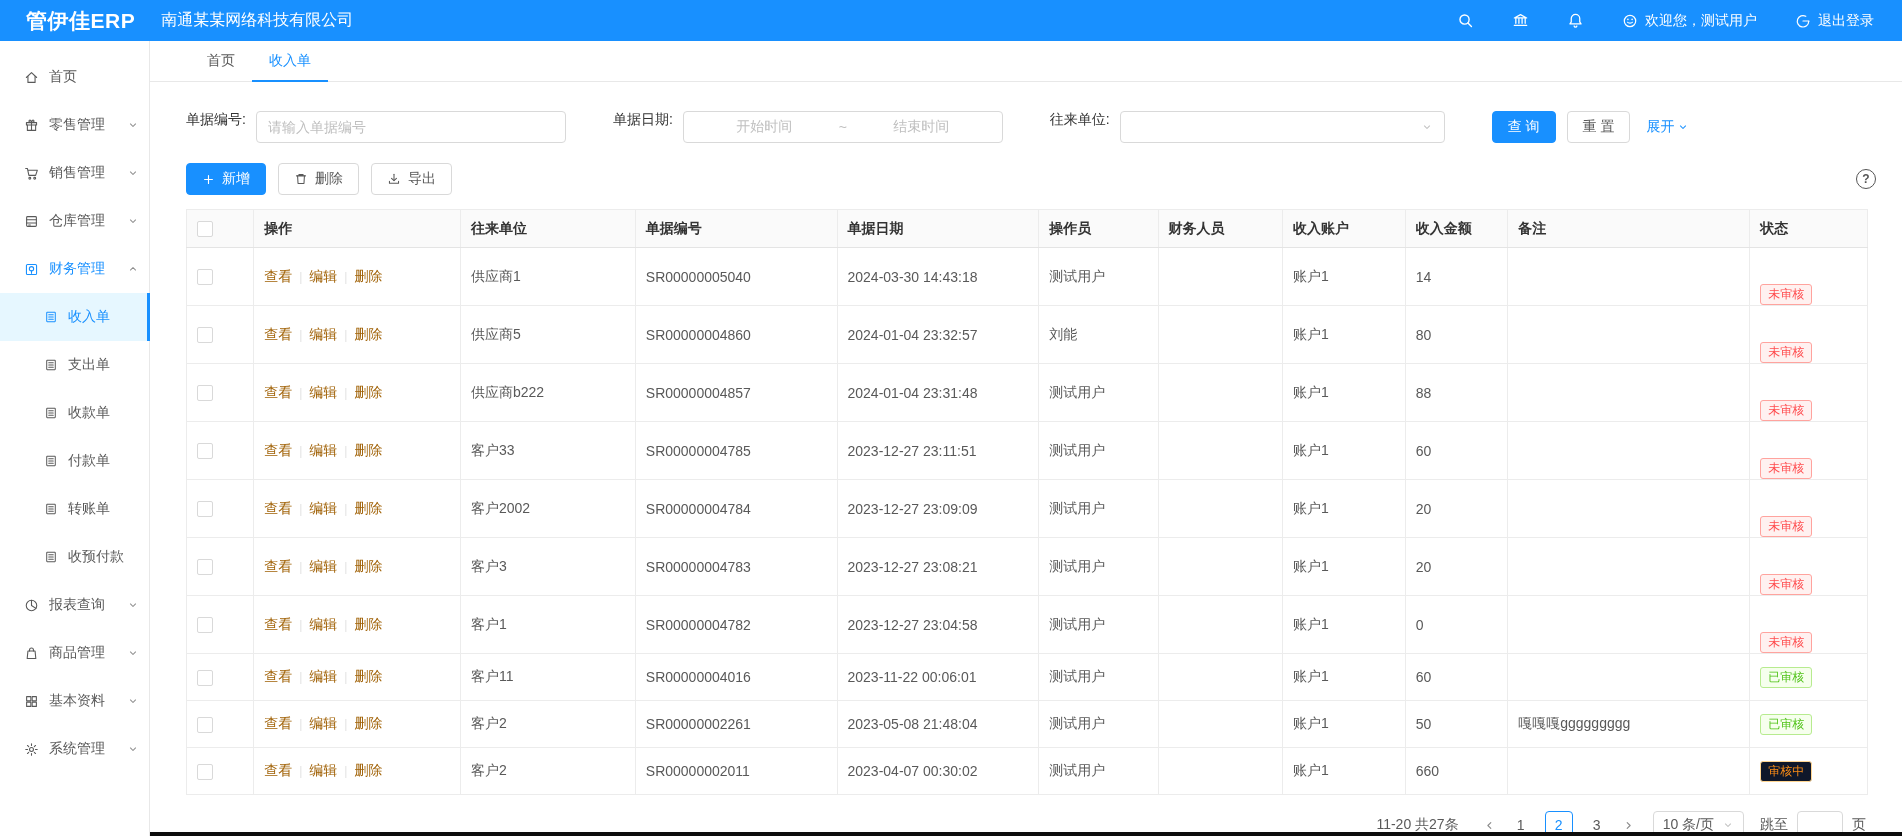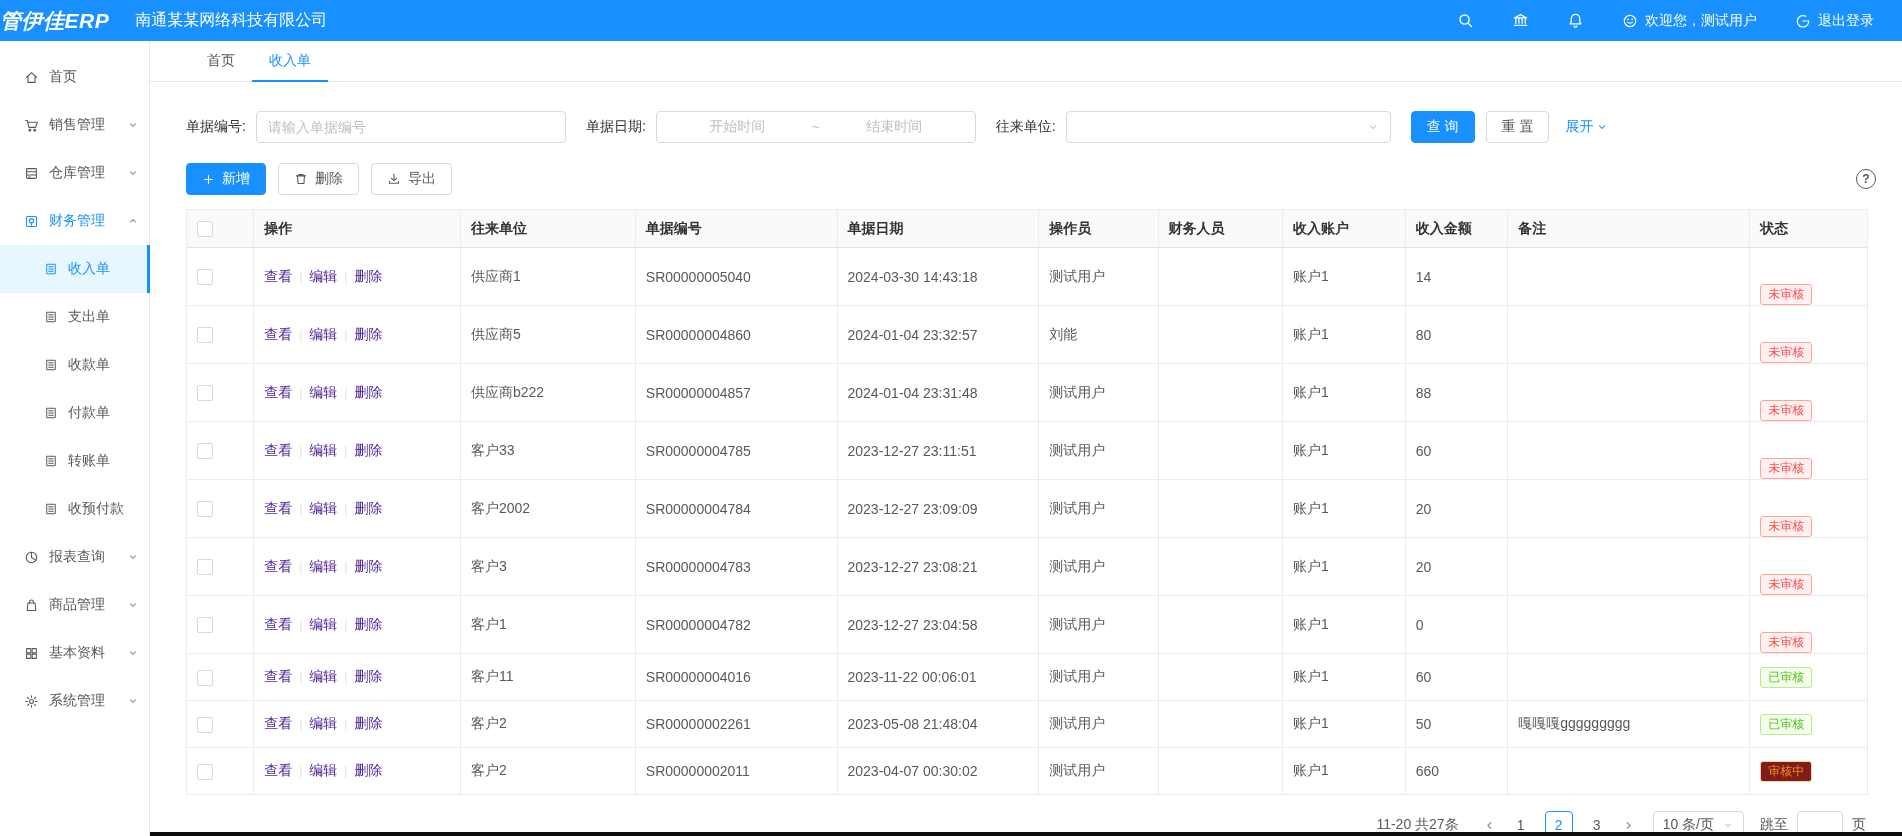--- a/index.html
+++ b/index.html
@@ -8,21 +8,21 @@
     width:1902px; height:836px; overflow:hidden; background:#fff;
     font-family:"Liberation Sans","DejaVu Sans",sans-serif; font-size:14px; color:#595959;
   }
   svg { display:block; }
 
   
   .topbar {
     position:fixed; top:0; left:0; right:0; height:41px; background:#1890ff;
     display:flex; align-items:center; color:#fff; z-index:20;
   }
-  .logo { font-size:21px; font-weight:bold; letter-spacing:.5px; white-space:nowrap; cursor:pointer;font-style:italic; }
+  .logo { font-size:21px; font-weight:bold; padding-left:26px; letter-spacing:.5px; white-space:nowrap; cursor:pointer; }
   .company { font-size:16px; margin-left:26px; white-space:nowrap; }
   .topbar-right { margin-left:auto; display:flex; align-items:center; padding-right:28px; }
   .tb-icon { margin-left:38px; cursor:pointer; display:flex; align-items:center; }
   .tb-group { margin-left:38px; display:flex; align-items:center; gap:7px; cursor:pointer; white-space:nowrap; }
 
   
   .sidebar {
     position:fixed; top:41px; left:0; bottom:0; width:150px; background:#fff;
     border-right:1px solid #e8e8e8; padding-top:12px; z-index:10;
   }
@@ -40,21 +40,21 @@
   
   .main { margin-left:150px; padding-top:41px; height:836px; position:relative; background:#fff; }
 
   .tabbar { height:41px; border-bottom:1px solid #e8e8e8; display:flex; align-items:stretch; padding-left:40px; }
   .tab { display:flex; align-items:center; padding:0 17px; color:#595959; cursor:pointer; position:relative; }
   .tab.active { color:#1890ff; }
   .tab.active::after { content:""; position:absolute; left:0; right:0; bottom:-1px; height:2px; background:#1890ff; }
 
   
   .filterbar { display:flex; align-items:center; padding:29px 24px 14px 36px; }
-  .fgroup { display:flex; align-items:center; margin-right:20px; }
+  .fgroup { display:flex; align-items:flex-start; margin-right:47px; }
   .flabel { color:#333; margin-right:10px; white-space:nowrap; }
   .f-input {
     width:310px; height:32px; border:1px solid #d9d9d9; border-radius:4px; padding:0 11px;
     font-size:14px; color:#595959; outline:none; font-family:inherit;
   }
   .f-input::placeholder { color:#bfbfbf; }
   .daterange {
     width:320px; height:32px; border:1px solid #d9d9d9; border-radius:4px;
     display:flex; align-items:center; padding:8px 12px; color:#bfbfbf; cursor:text;
   }
@@ -83,26 +83,26 @@
   .tablewrap { margin:4px 34px 0 36px; }
   table { width:100%; border-collapse:collapse; table-layout:fixed; font-size:14px; color:#595959; }
   th, td { border:1px solid #ececec; padding:0 10px; text-align:left; overflow:hidden; white-space:nowrap; }
   thead th { height:38px; background:#fafafa; color:#333; font-weight:bold; border-bottom:1px solid #e4e4e4; }
   tbody td { height:47px; }
   .center { text-align:left; }
   .checkbox {
     display:inline-block; width:16px; height:16px; border:1px solid #d9d9d9; border-radius:2px;
     background:#fff; vertical-align:middle; cursor:pointer;
   }
-  a.rowlink { color:#4c1d95; text-decoration:none; cursor:pointer; }
+  a.rowlink { color:#a16207; text-decoration:none; cursor:pointer; }
   .sep { color:#e3e3e3; margin:0 7px; font-size:12px; }
   .badge { display:inline-block; font-size:12px; line-height:17px; padding:1px 7px; border-radius:3px; border:1px solid; }
   .badge.danger  { color:#ff4d4f; background:#fff1f0; border-color:#ffa39e;margin-top:36px; }
   .badge.success { color:#52c41a; background:#f6ffed; border-color:#b7eb8f; }
-  .badge.warning { color:#fa8c16; background:#7f1d1d; border-color:#ffd591; }
+  .badge.warning { color:#fa8c16; background:#0f172a; border-color:#ffd591; }
 
   
   .pagination { display:flex; justify-content:flex-end; align-items:center; padding:16px 36px 0 0; color:#595959; }
   .pg-summary { margin-right:18px; }
   .pg-arrow { color:#8c8c8c; cursor:pointer; padding:0 6px; display:flex; align-items:center; }
   .pg-num { min-width:28px; height:28px; line-height:26px; text-align:center; margin:0 5px; cursor:pointer; border:1px solid transparent; border-radius:4px; }
   .pg-num.current { border-color:#1890ff; color:#1890ff; }
   .pg-size {
     height:28px; border:1px solid #d9d9d9; border-radius:4px; display:flex; align-items:center; gap:8px;
     padding:0 9px; margin:0 10px 0 12px; cursor:pointer; color:#595959;
@@ -163,20 +163,36 @@
 
 <div class="sidebar" id="sidebar">
     <div class="side-item">
       <span class="sicon">
         <svg width="15" height="15" viewBox="0 0 16 16" fill="none" stroke="currentColor" stroke-width="1.15" stroke-linecap="round" stroke-linejoin="round">
           <path d="M2.5 8 8 2.8 13.5 8"></path>
           <path d="M4.2 7v6.2h7.6V7"></path>
         </svg>
       </span>
       <span class="slabel">首页</span>
+    </div>
+    <div class="side-item">
+      <span class="sicon">
+        <svg width="15" height="15" viewBox="0 0 16 16" fill="none" stroke="currentColor" stroke-width="1.15" stroke-linecap="round" stroke-linejoin="round">
+          <rect x="2.6" y="4.9" width="10.8" height="2.5"></rect>
+          <path d="M3.6 7.4v5.8h8.8V7.4"></path>
+          <path d="M8 4.9v8.3"></path>
+          <path d="M8 4.7C6.2 4.9 4.9 3.9 5.4 2.8 5.9 1.7 7.8 2.3 8 4.7c.2-2.4 2.1-3 2.6-1.9.5 1.1-.8 2.1-2.6 1.9z"></path>
+        </svg>
+      </span>
+      <span class="slabel">零售管理</span>
+      <span class="schev">
+        <svg width="12" height="12" viewBox="0 0 16 16" fill="none" stroke="currentColor" stroke-width="1.4" stroke-linecap="round" stroke-linejoin="round">
+          <path d="M4.6 6.6 8 10l3.4-3.4"></path>
+        </svg>
+      </span>
     </div>
     <div class="side-item">
       <span class="sicon">
         <svg width="15" height="15" viewBox="0 0 16 16" fill="none" stroke="currentColor" stroke-width="1.15" stroke-linecap="round" stroke-linejoin="round">
           <circle cx="6.2" cy="13" r="1"></circle>
           <circle cx="11.4" cy="13" r="1"></circle>
           <path d="M1.8 2.6h1.8l1.6 7.4h7.2l1.8-5.4H4.2"></path>
         </svg>
       </span>
       <span class="slabel">销售管理</span>

